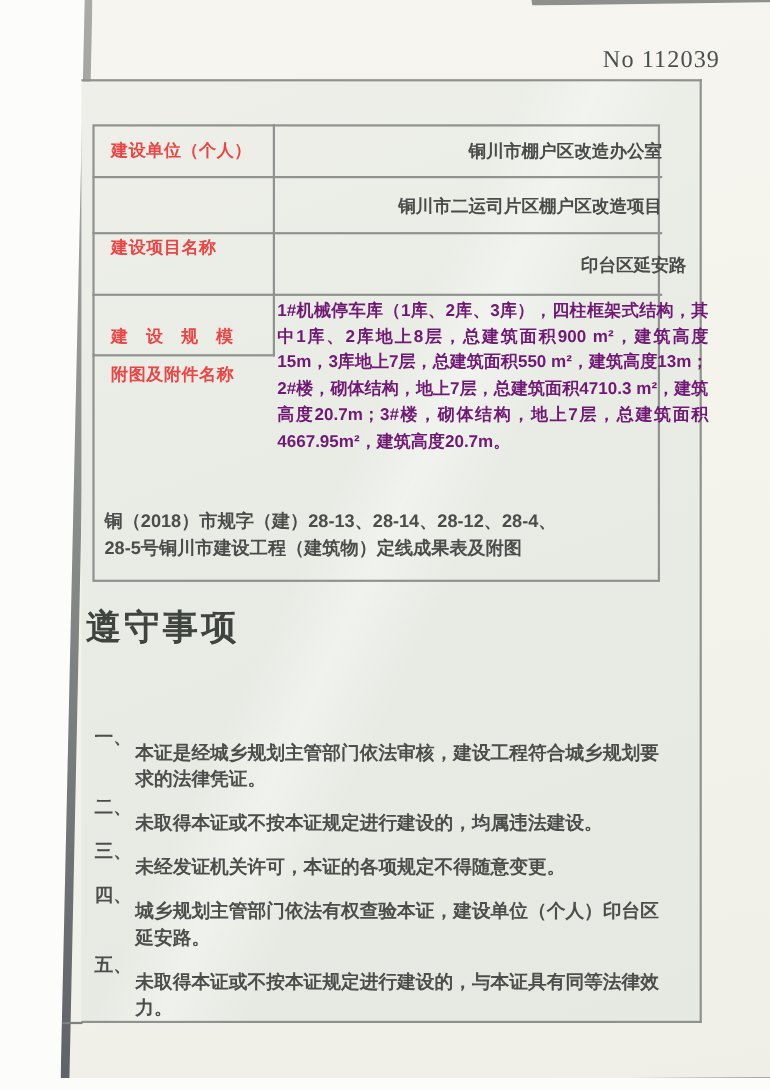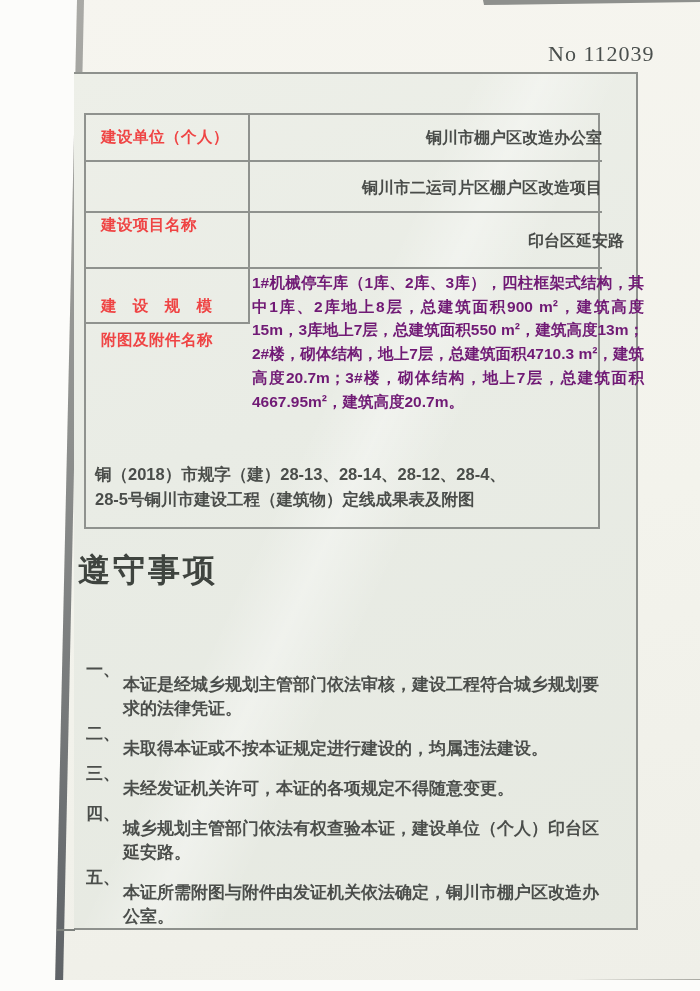--- a/index.html
+++ b/index.html
@@ -153,17 +153,17 @@
     <div class="notice-item">
       <span class="notice-no">三、</span>
       <span class="notice-text">未经发证机关许可，本证的各项规定不得随意变更。</span>
     </div>
     <div class="notice-item">
       <span class="notice-no">四、</span>
       <span class="notice-text">城乡规划主管部门依法有权查验本证，建设单位（个人）印台区延安路。</span>
     </div>
     <div class="notice-item">
       <span class="notice-no">五、</span>
-      <span class="notice-text">本证所需附图与附件由发证机关依法确定，铜川市棚户区改造办公室。</span>
+      <span class="notice-text">未取得本证或不按本证规定进行建设的，与本证具有同等法律效力。</span>
     </div>
   </div>
 
 </div>
 
 </body></html>

